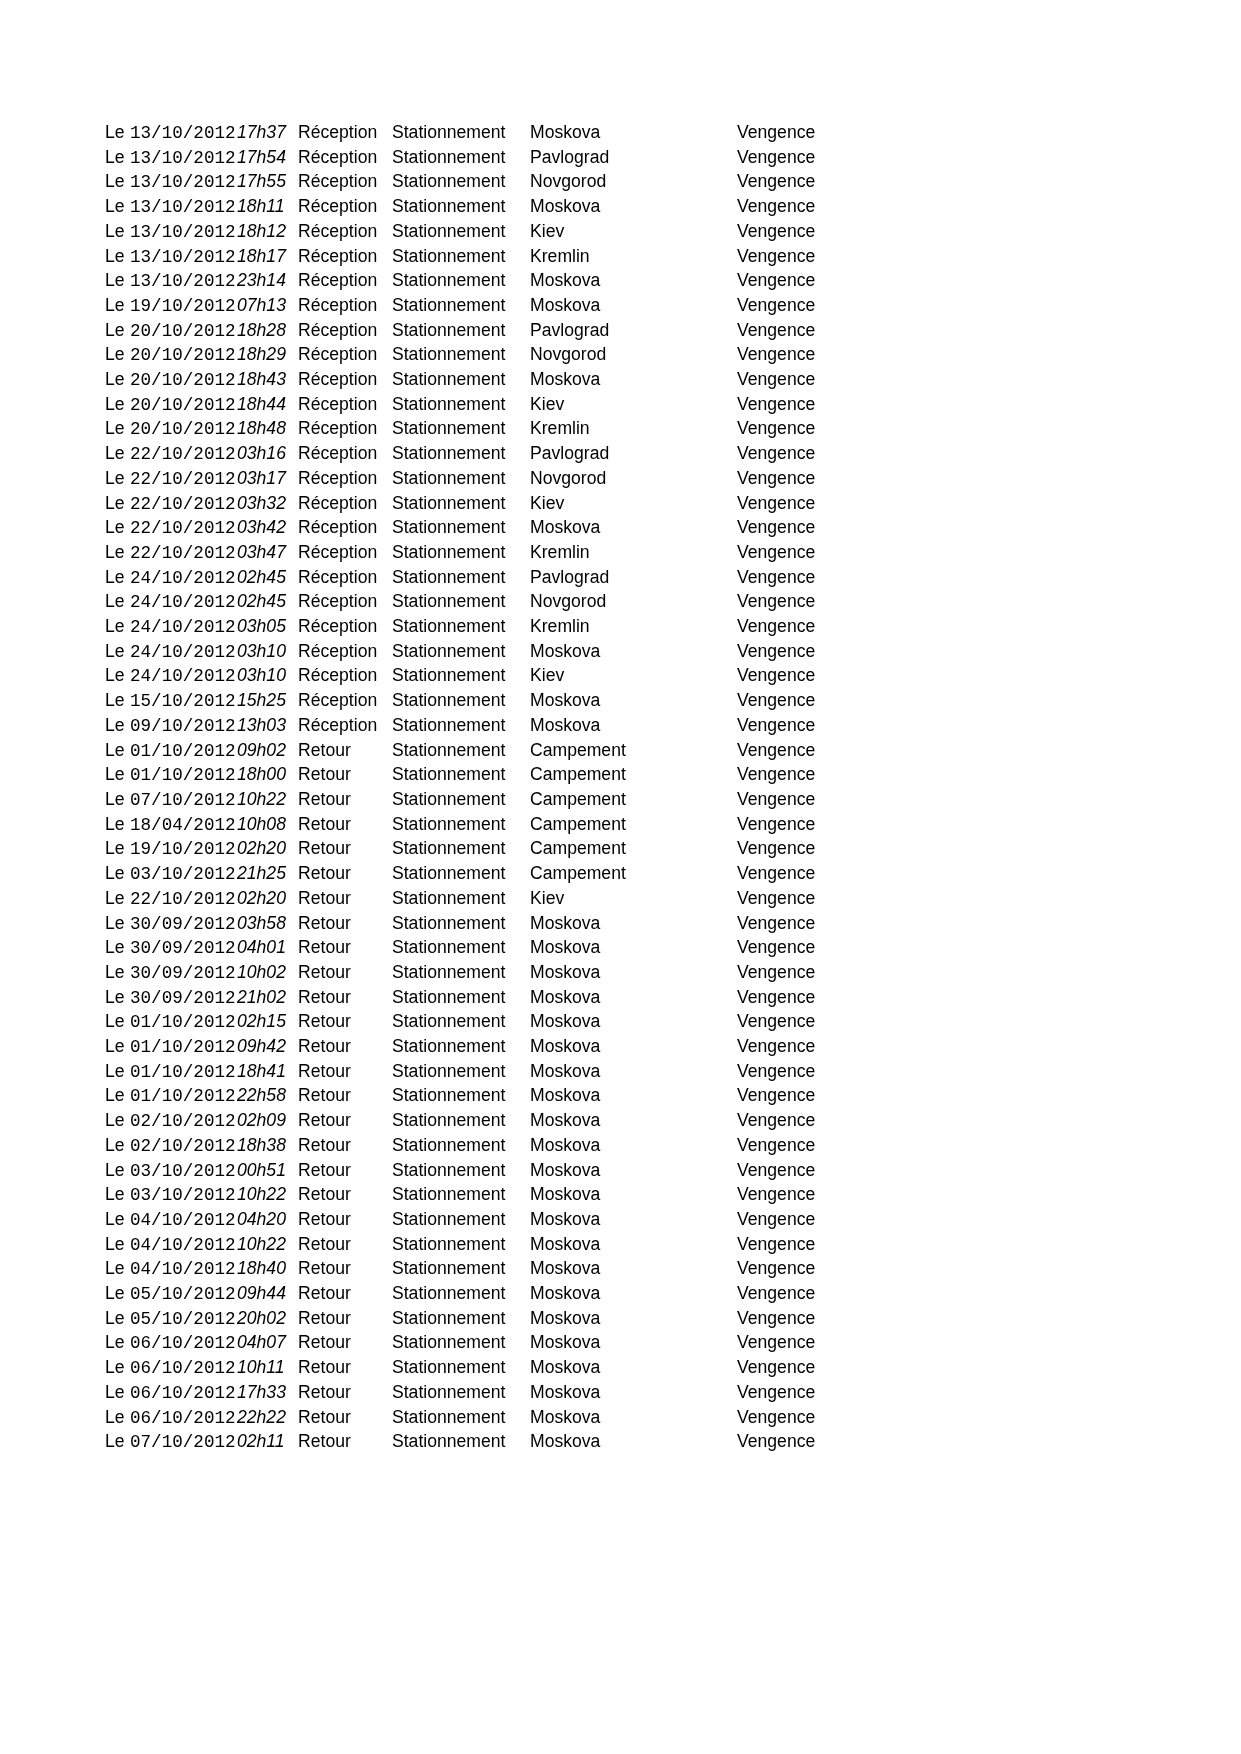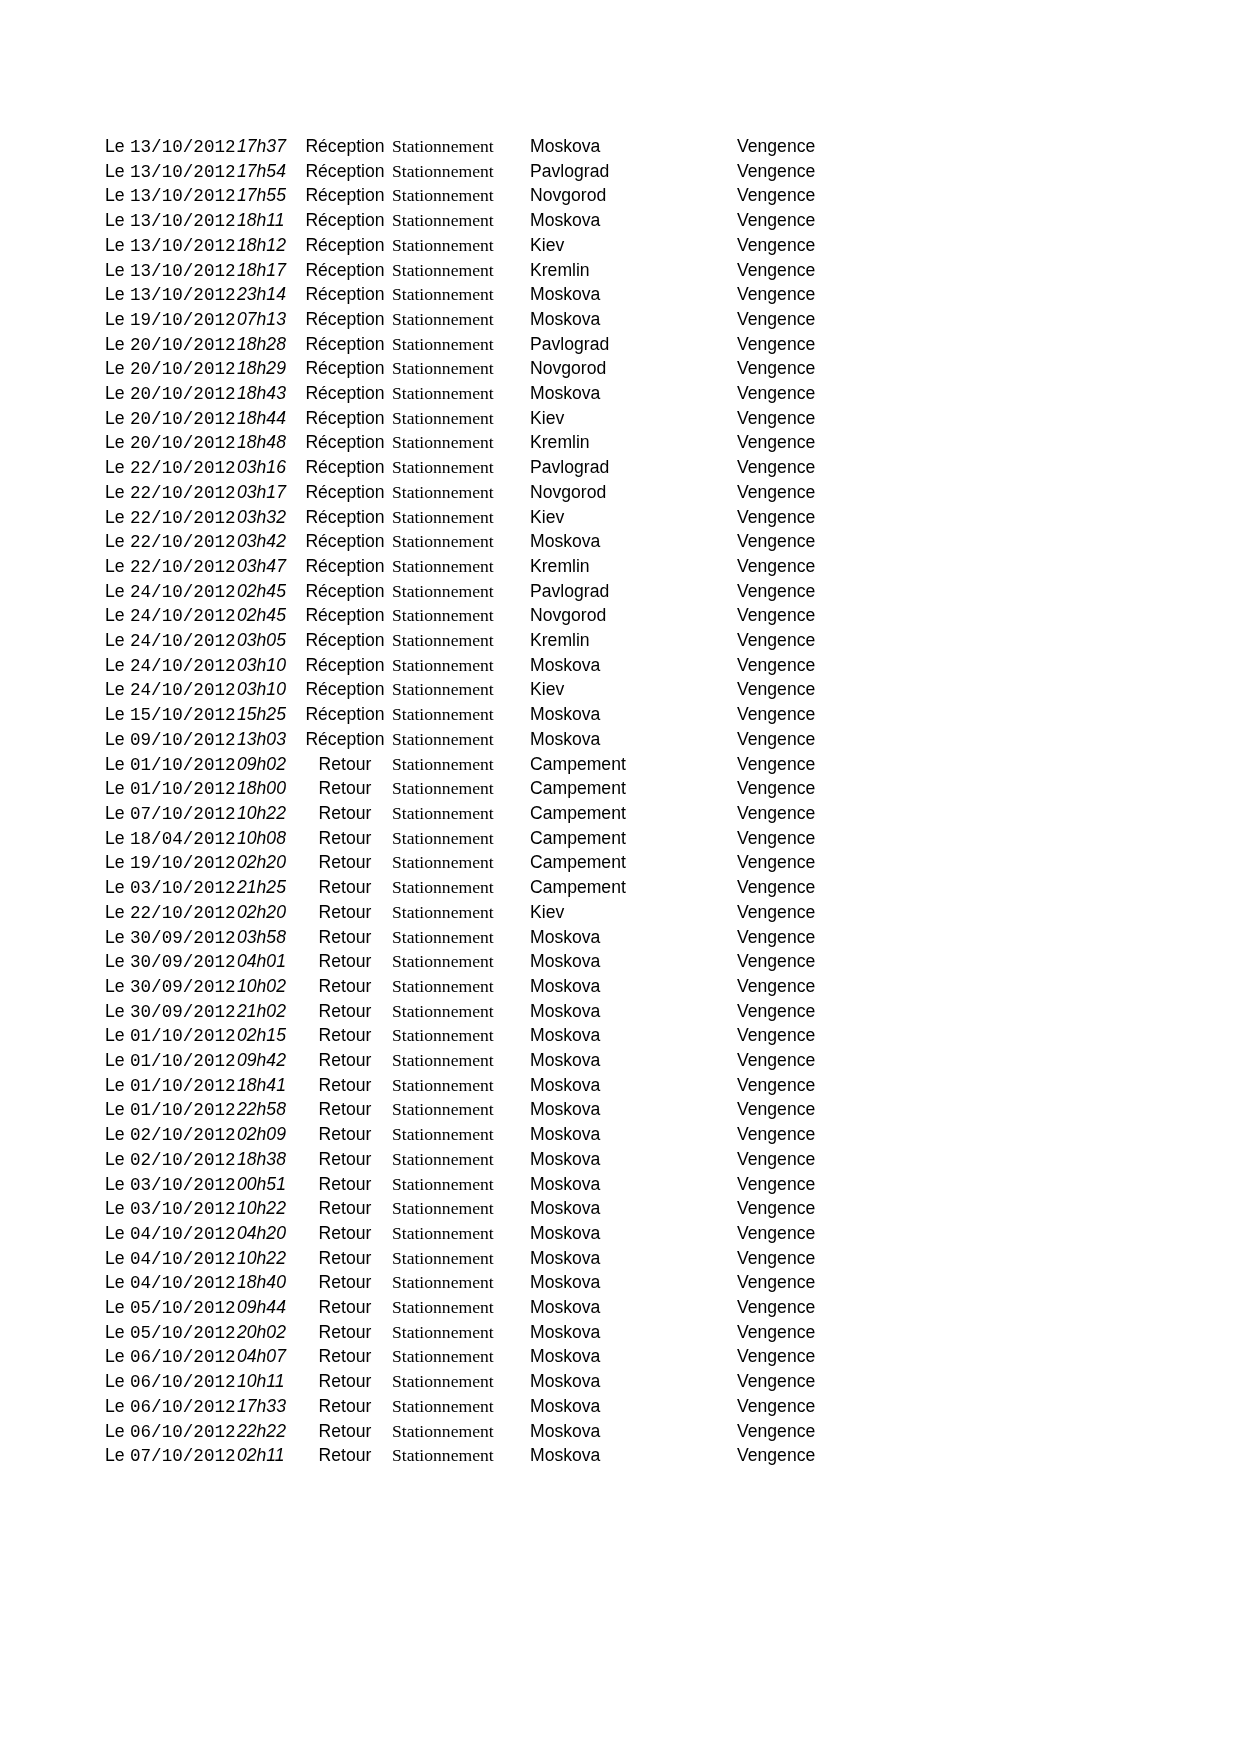--- a/index.html
+++ b/index.html
@@ -16,39 +16,39 @@
     position: relative;
     width: 1241px;
     height: 1754px;
     background: #ffffff;
     overflow: hidden;
     box-sizing: border-box;
   }
   .log-table {
     position: absolute;
     left: 105px;
-    top: 135px;
+    top: 121px;
     border-collapse: collapse;
     font-size: 17.6px;
     line-height: 23.7px;
     white-space: nowrap;
   }
   .log-table td {
     padding: 0;
     margin: 0;
     height: 23.7px;
     vertical-align: baseline;
     font-weight: normal;
     letter-spacing: 0px;
   }
   .c-prefix { width: 25px; }
   .c-date   { width: 107px; font-family: Liberation Mono, monospace; }
   .c-time   { width: 61px; font-style: italic; }
-  .c-type   { width: 94px; text-align: center; }
-  .c-cat    { width: 138px; font-family: Liberation Serif, serif; }
+  .c-type   { width: 94px; }
+  .c-cat    { width: 138px; }
   .c-loc    { width: 207px; }
   .c-owner  { width: 120px; }
 </style>
 </head>
 <body>
 
 <div class="page">
   <table class="log-table">
     <tbody>
         <tr>

